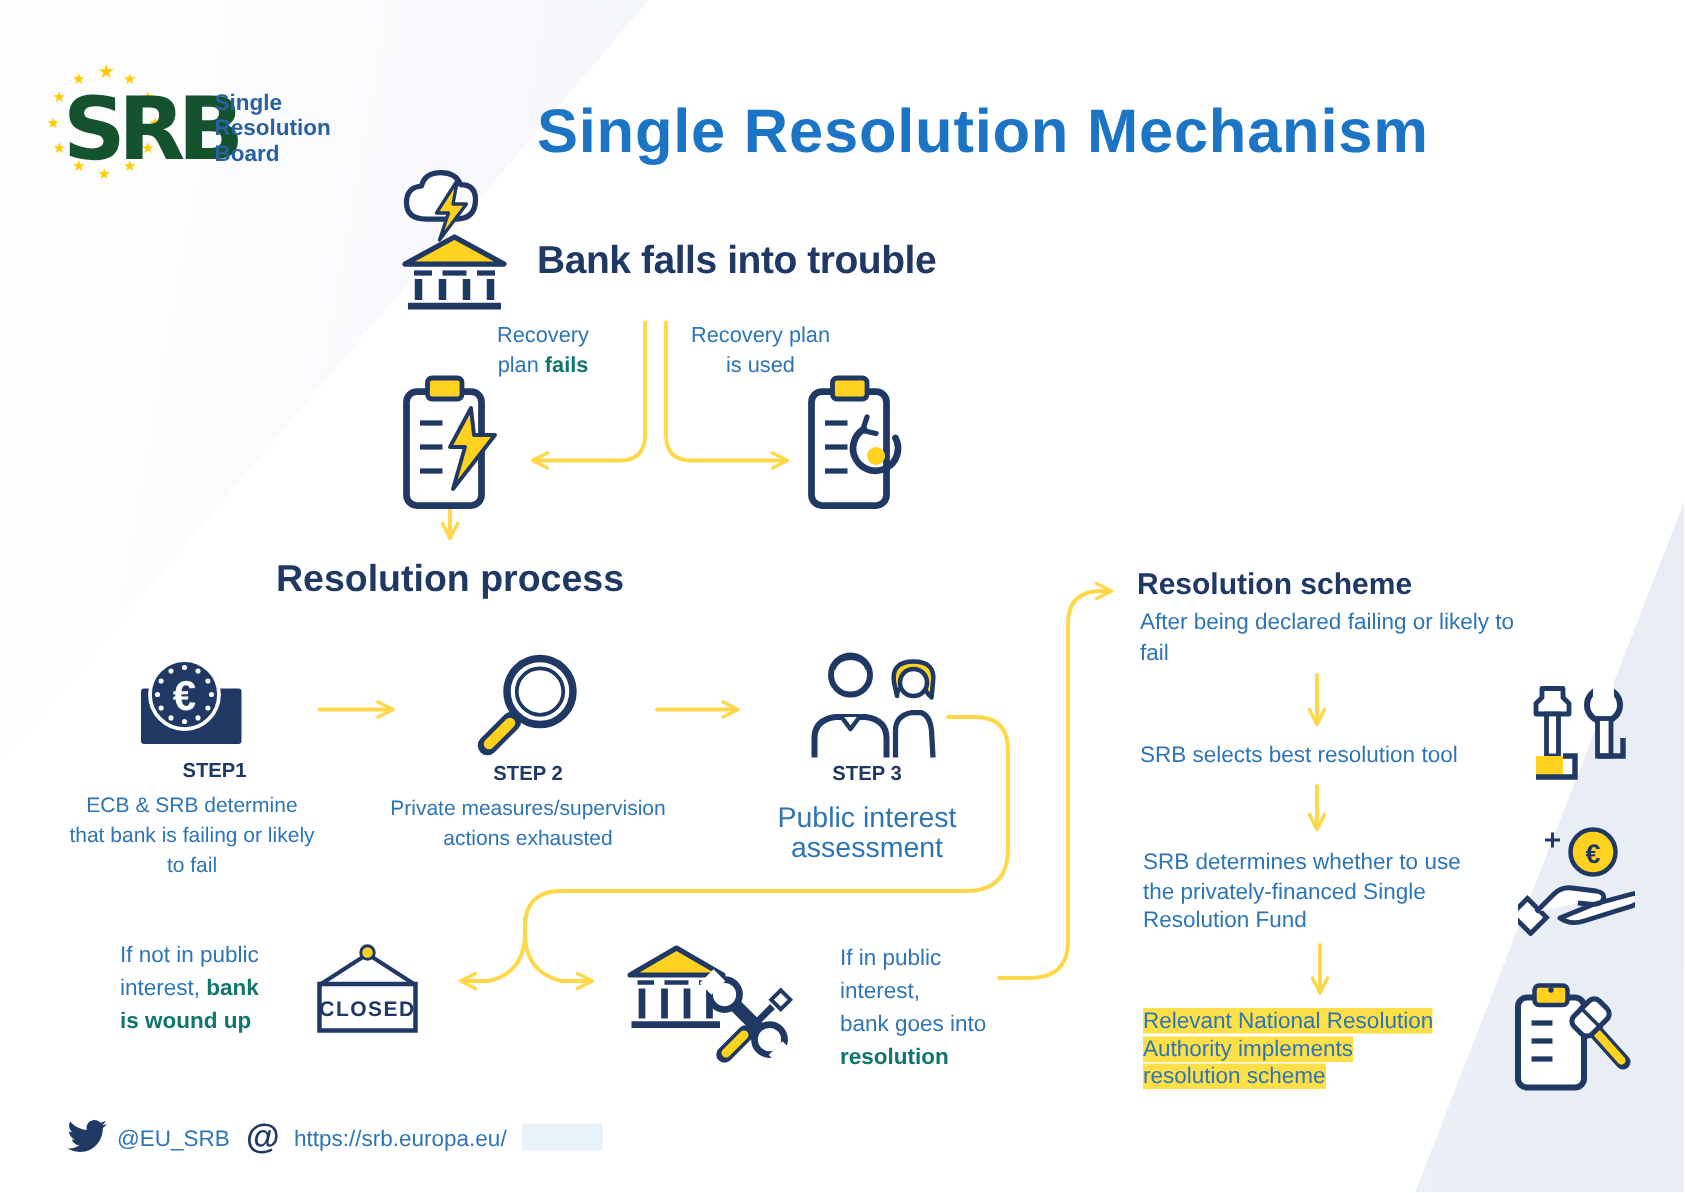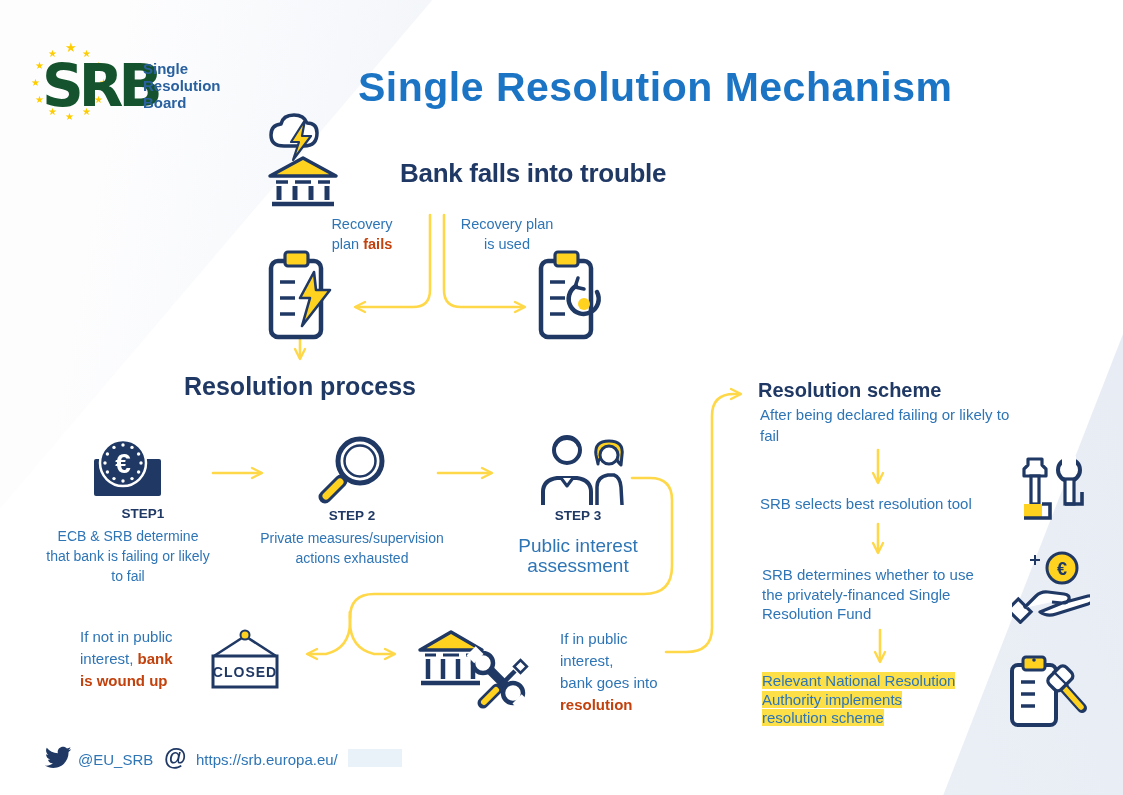--- a/index.html
+++ b/index.html
@@ -13,21 +13,21 @@
     background:linear-gradient(250deg,#e7ecf4,#f1f4f9);
     clip-path:polygon(100% 42%,100% 100%,84% 100%);}
   .title{font-size:41px;font-weight:bold;color:#1B74C4;letter-spacing:.5px;}
   .h1{font-size:26px;font-weight:bold;color:#1F3864;letter-spacing:-.3px;}
   .h2{font-size:25px;font-weight:bold;color:#1F3864;}
   .h3{font-size:20px;font-weight:bold;color:#1F3864;}
   .step-label{font-size:13.5px;font-weight:bold;color:#1F3864;text-align:center;}
   .desc{font-size:14px;color:#2E75B6;text-align:center;line-height:20px;}
   .body-txt{font-size:15px;color:#2E75B6;line-height:20px;}
   .ctr{text-align:center;}
-  b{color:#c2410c;}
+  b{color:#0f766e;}
   .logo-star{position:absolute;color:#FFCC00;font-size:10px;line-height:10px;}
   .srb-big{position:absolute;left:12px;top:10px;font-family:"DejaVu Sans",sans-serif;
     font-weight:bold;font-size:58px;color:#14532d;letter-spacing:-5px;}
   .org{position:absolute;left:113px;top:18px;font-size:15px;font-weight:bold;
     color:#29609F;line-height:17px;}
   .footer-txt{font-size:15px;color:#2E75B6;}
   .at-glyph{font-size:23px;font-weight:bold;color:#1F3864;}
   .hl{background:#fde047;}
 </style>
 </head>
@@ -72,21 +72,21 @@
     </g>
     <g stroke="#1F3864" stroke-width="5">
       <line x1="17" y1="74" x2="17" y2="88"></line>
         <line x1="33" y1="74" x2="33" y2="88"></line>
       <line x1="49" y1="74" x2="49" y2="88"></line>
         <line x1="65" y1="74" x2="65" y2="88"></line>
     </g>
     <line x1="10" y1="92" x2="72" y2="92" stroke="#1F3864" stroke-width="4.5"></line>
   </svg>
 
-  <div class="abs h1" style="left:358px;top:158px;margin-left:42px;">Bank falls into trouble</div>
+  <div class="abs h1" style="left:358px;top:158px;">Bank falls into trouble</div>
 
   <svg class="abs" style="left:0;top:0;" width="1123" height="795" viewBox="0 0 1123 795">
     <defs>
       <marker id="ah" viewBox="0 0 16 16" refX="12" refY="8" markerWidth="16" markerHeight="16" markerUnits="userSpaceOnUse" orient="auto">
         <path d="M3 3 L13 8 L3 13" fill="none" stroke="#FFD84A" stroke-width="2.4" stroke-linecap="round" stroke-linejoin="round"></path>
       </marker>
     </defs>
     <g fill="none" stroke="#FFD84A" stroke-width="2.6" stroke-linecap="round">
       <path d="M430 215 V290 Q430 307 413 307 H356" marker-end="url(#ah)"></path>
       <path d="M444 215 V290 Q444 307 461 307 H524" marker-end="url(#ah)"></path>

